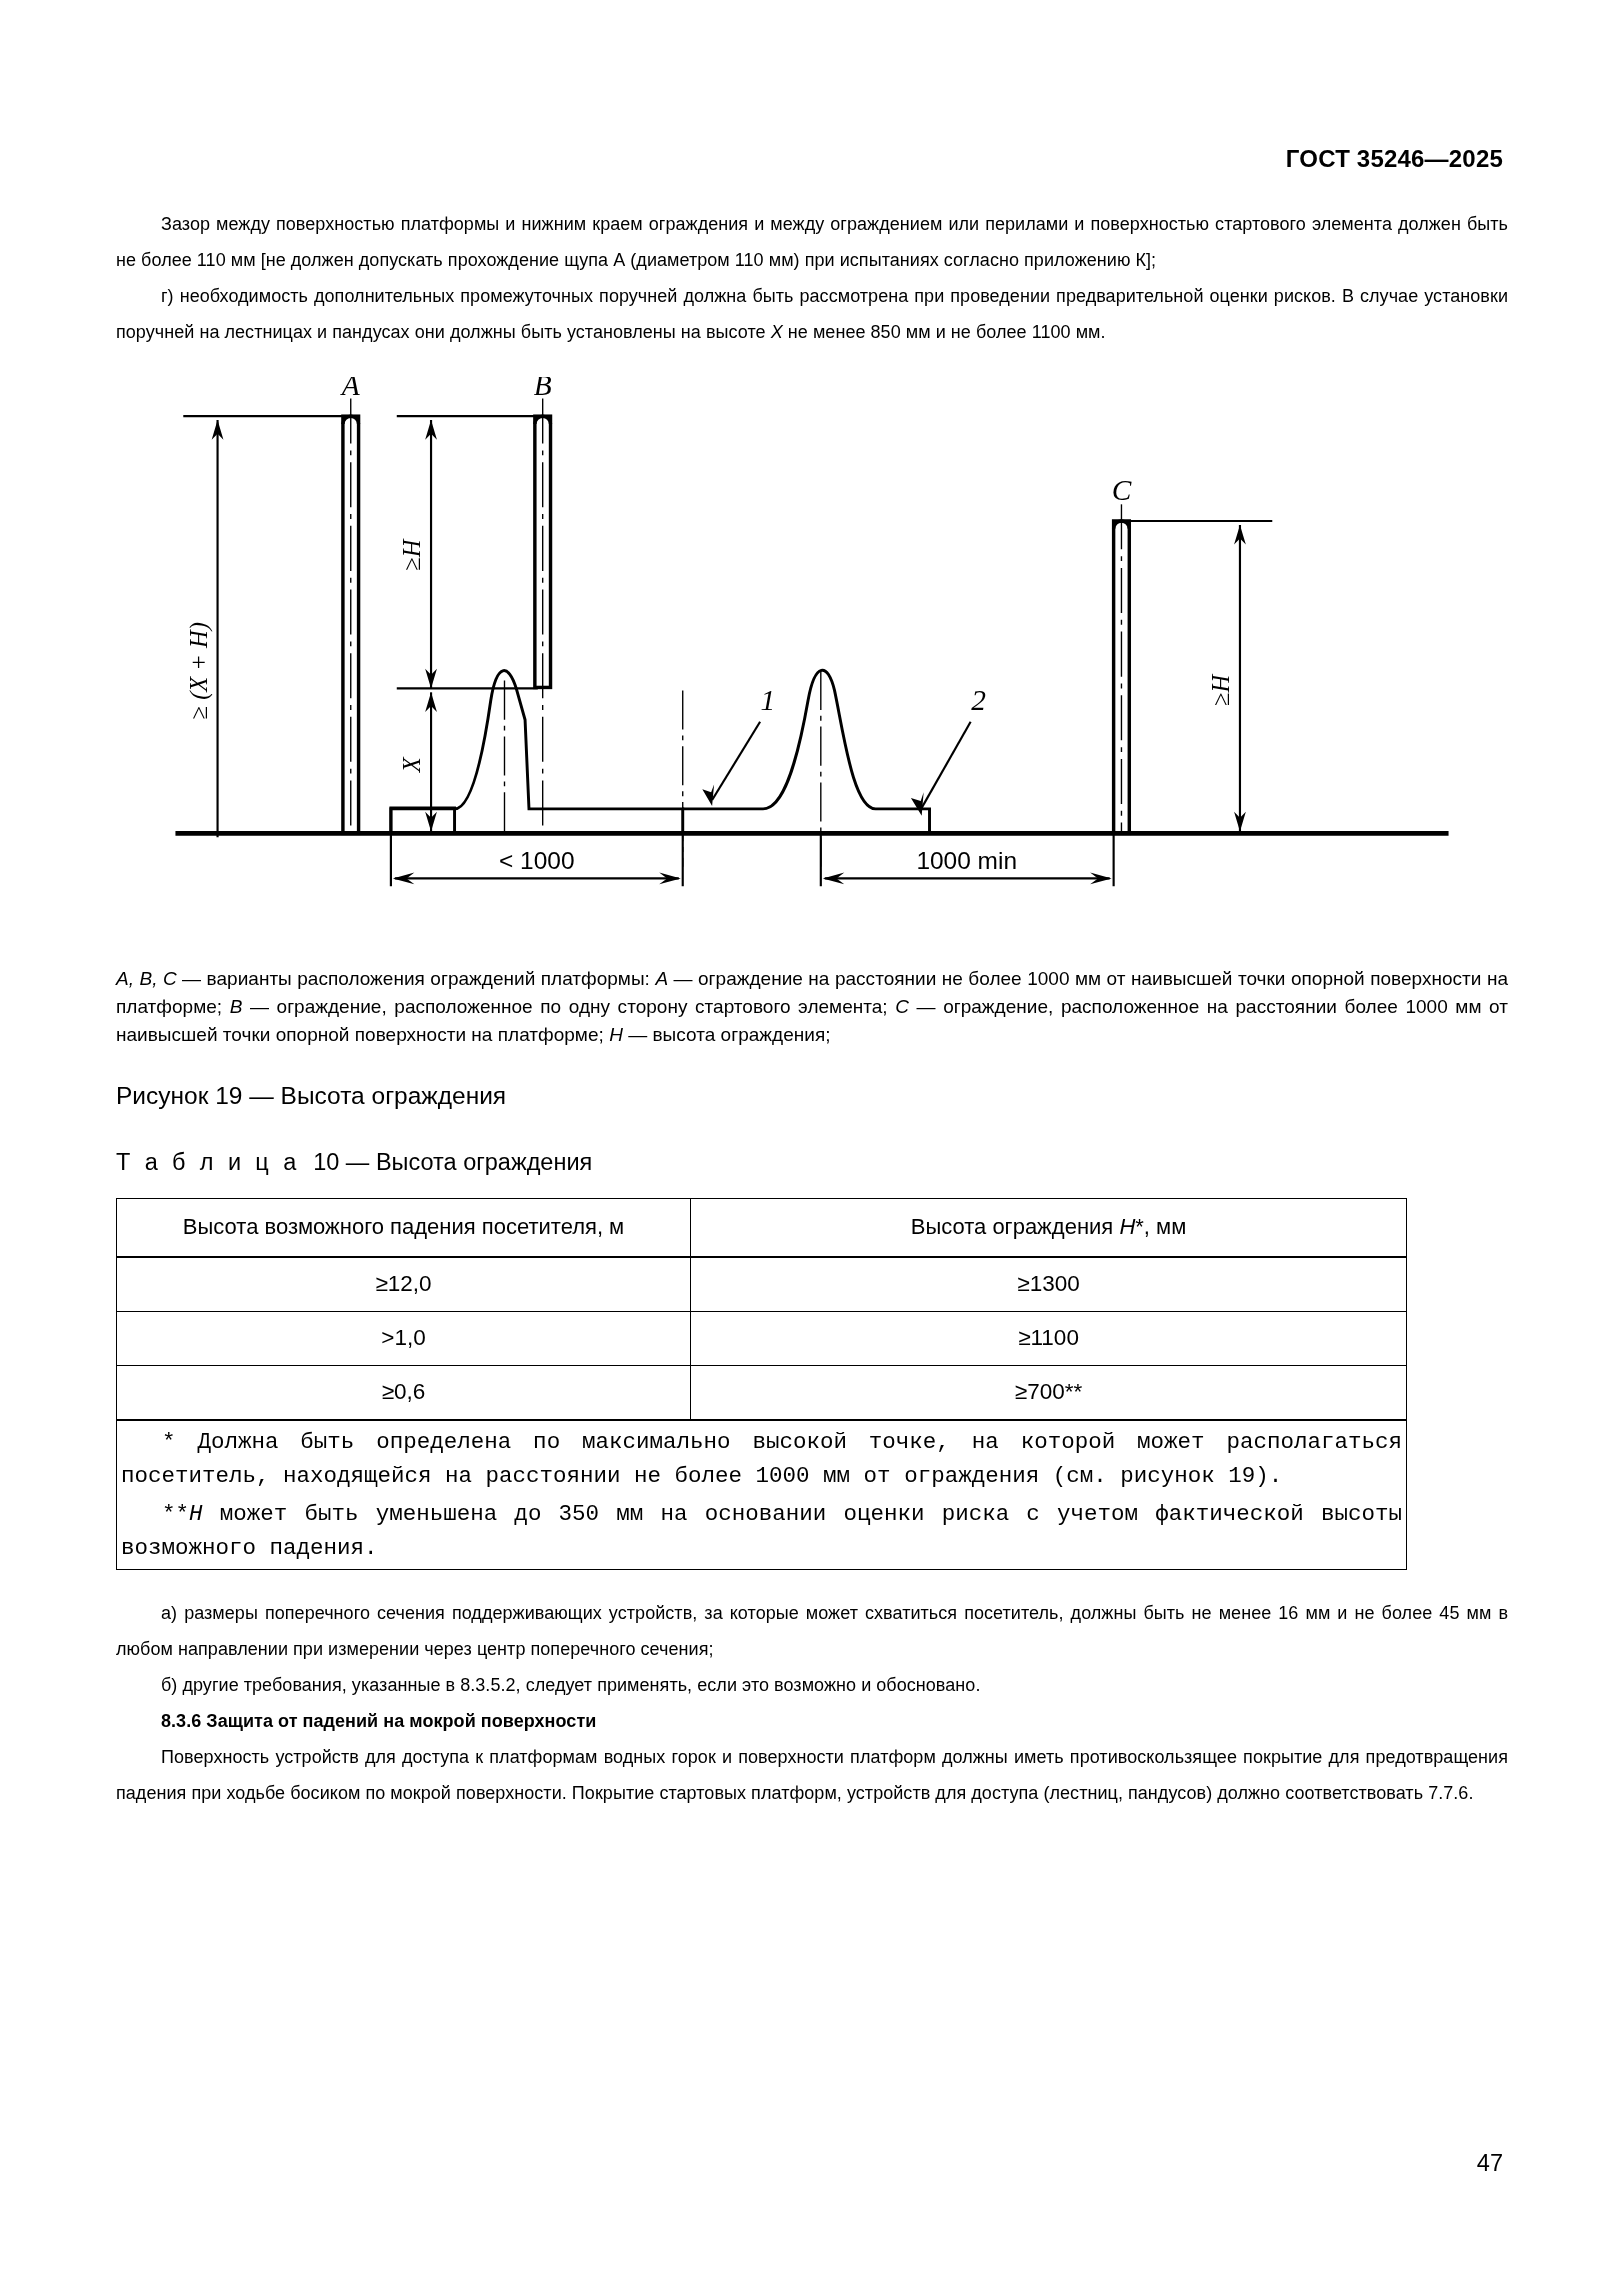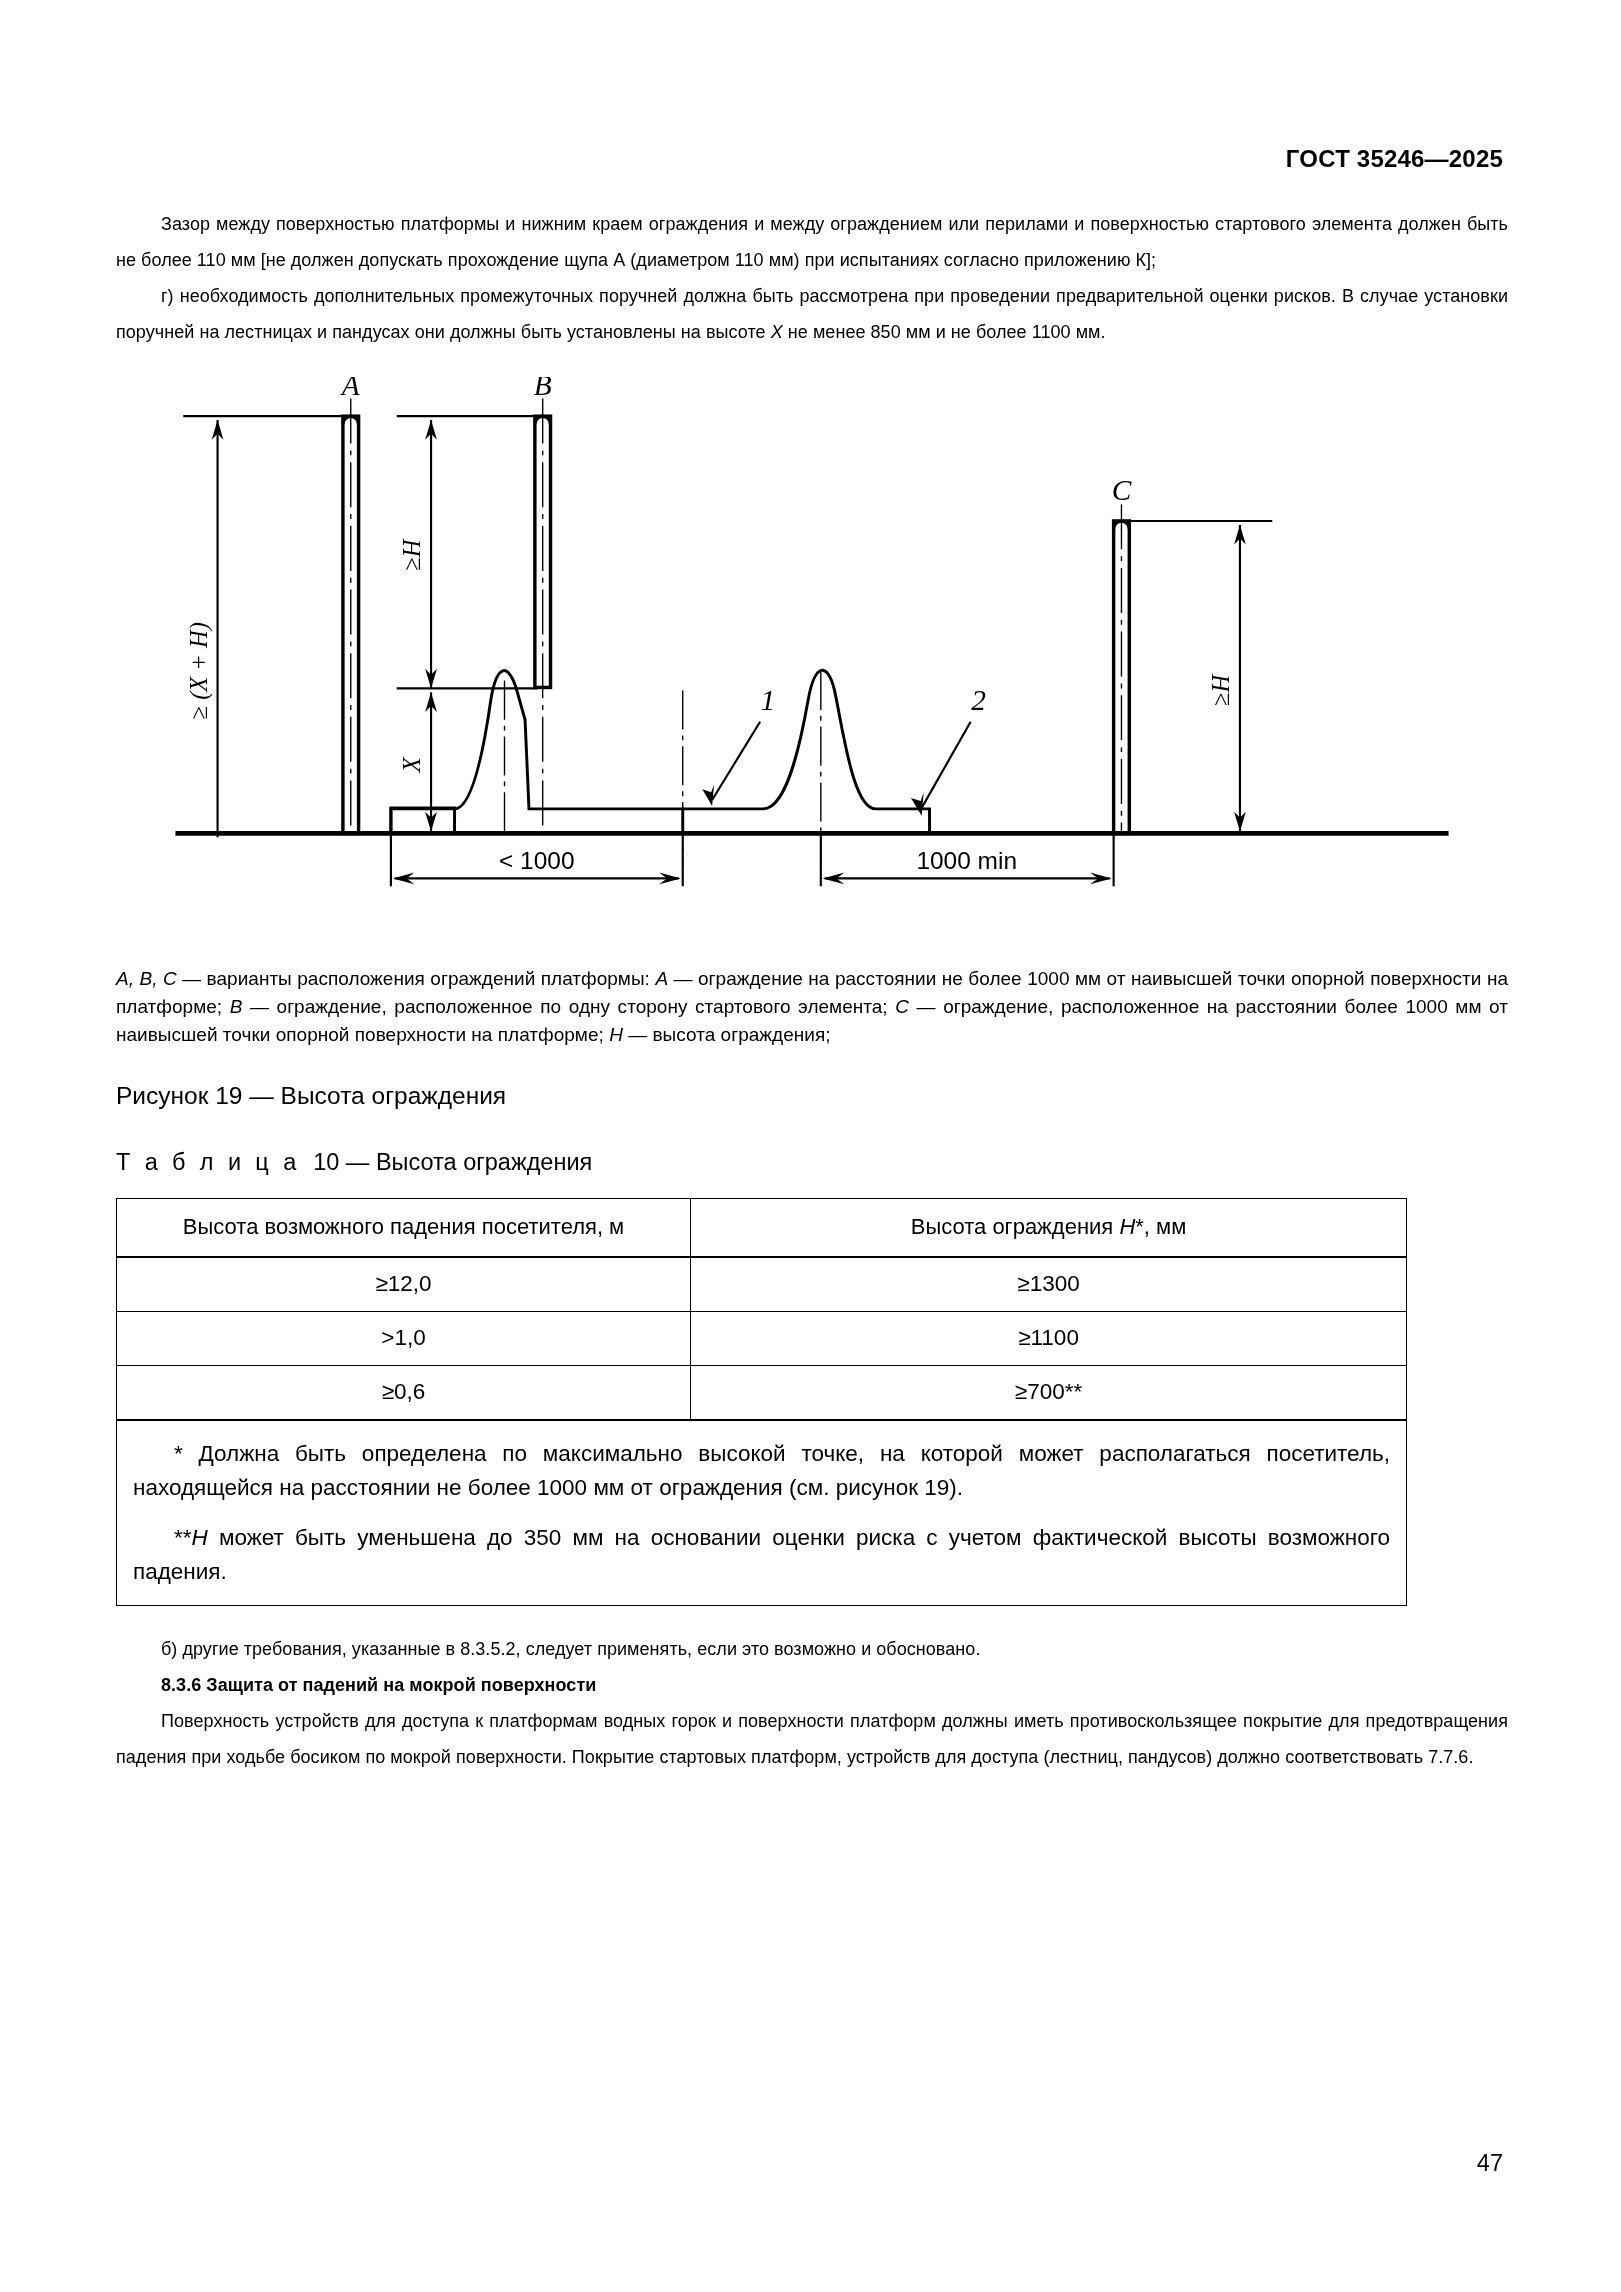--- a/index.html
+++ b/index.html
@@ -104,21 +104,21 @@
   table.gost tr.lastrow td {
     border-bottom: 2.9px solid #000;
   }
   td.notes {
     text-align: left;
     padding: 13.7px 21.6px 17.6px 21.6px;
     font-size: 22.5px;
     line-height: 34px;
     height: auto;
   }
-  td.notes p { margin: 16px; text-align: justify; }
+  td.notes p { margin: 4px; text-align: justify; font-family: Liberation Mono, monospace; }
   td.notes p.ind { text-indent: 41px; }
 
   
   .page-number {
     position: absolute;
     right: 118px;
     bottom: 116px;
     font-size: 23.5px;
   }
 
@@ -277,20 +277,21 @@
           <td class="notes" colspan="2">
             <p class="ind">* Должна быть определена по максимально высокой точке, на которой может располагаться посетитель, находящейся на расстоянии не более 1000 мм от ограждения (см. рисунок 19).</p>
             <p class="ind"><span>**</span><i>H</i><span> может быть уменьшена до 350 мм на основании оценки риска с учетом фактической высоты возможного падения.</span></p>
           </td>
         </tr>
       </tbody>
     </table>
 
     <div class="spacer-d"></div>
 
+    <p class="body indent">а) размеры поперечного сечения поддерживающих устройств, за которые может схватиться посетитель, должны быть не менее 16 мм и не более 45 мм в любом направлении при измерении через центр поперечного сечения;</p>
     <p class="body indent">б) другие требования, указанные в 8.3.5.2, следует применять, если это возможно и обосновано.</p>
     <p class="body indent bold">8.3.6 Защита от падений на мокрой поверхности</p>
     <p class="body indent">Поверхность устройств для доступа к платформам водных горок и поверхности платформ должны иметь противоскользящее покрытие для предотвращения падения при ходьбе босиком по мокрой поверхности. Покрытие стартовых платформ, устройств для доступа (лестниц, пандусов) должно соответствовать 7.7.6.</p>
 
   </div>
 
   <div class="page-number">47</div>
 
 </div>
 

